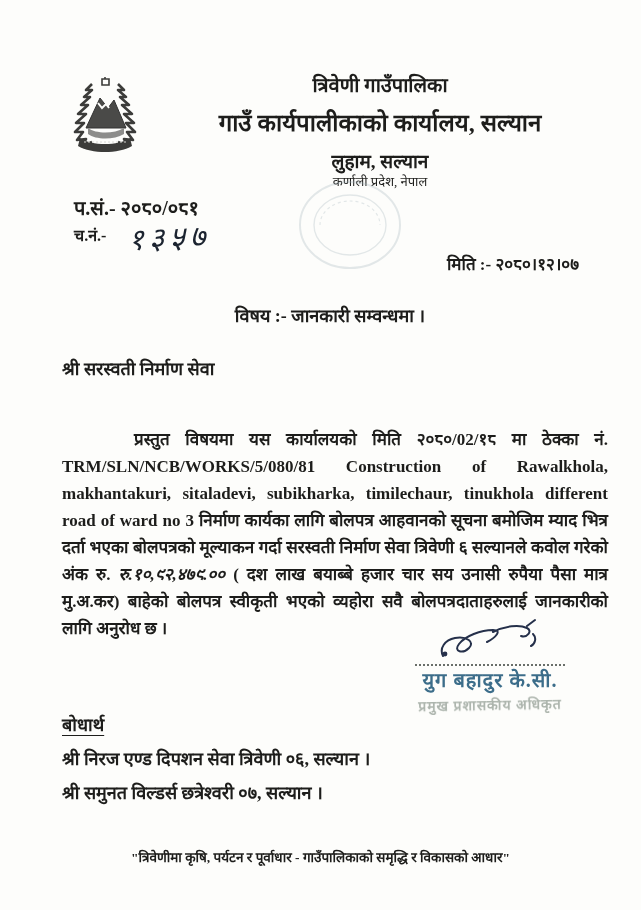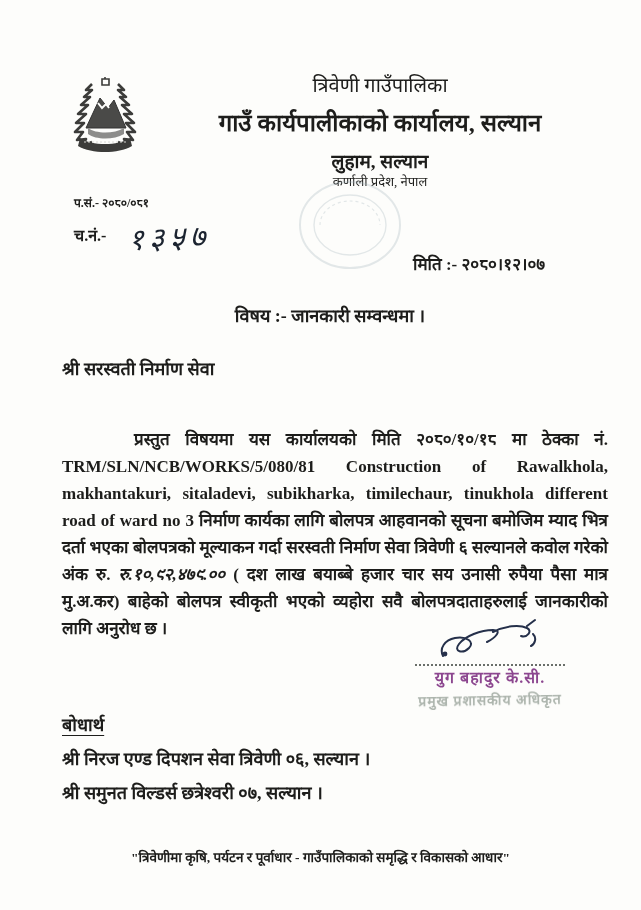--- a/index.html
+++ b/index.html
@@ -9,56 +9,56 @@
     margin:0 auto;
     background:#fdfdfb;
     box-shadow:0 0 6px rgba(0,0,0,.25);
     overflow:hidden;
     font-family:"Liberation Serif","DejaVu Sans",serif;
     color:#1d1d1b;
   }
   
   .emblem{position:absolute;left:62px;top:76px;width:86px;height:82px;}
   .header-block{position:absolute;left:150px;top:74px;width:460px;text-align:center;line-height:1.15;}
-  .h-muni{font-size:20px;font-weight:400;}
+  .h-muni{font-size:20px;font-weight:700;}
   .h-office{font-size:24px;font-weight:700;margin-top:13px;}
   .h-place{font-size:19px;font-weight:700;margin-top:13px;}
   .h-province{font-size:13px;font-weight:400;margin-top:3px;}
   
-  .ref-line{position:absolute;left:74px;top:194px;font-size:12px;font-weight:700;}
+  .ref-line{position:absolute;left:74px;top:194px;font-size:20px;font-weight:700;}
   .disp-line{position:absolute;left:74px;top:224px;font-size:16px;font-weight:700;}
   .disp-hand{
     position:absolute;left:128px;top:216px;
     font-size:30px;font-style:italic;font-weight:400;
     letter-spacing:5px;color:#1c2430;
     transform:rotate(-3deg);
     font-family:"DejaVu Sans","Liberation Serif",cursive,sans-serif;
   }
-  .date-line{position:absolute;left:413px;top:252px;width:200px;text-align:left;font-size:17px;font-weight:700;}
+  .date-line{position:absolute;left:413px;top:252px;width:200px;text-align:center;font-size:17px;font-weight:700;}
   
   .stamp-impression{position:absolute;left:295px;top:178px;width:110px;height:95px;opacity:.28;}
   
   .subject{position:absolute;left:0;top:303px;width:660px;text-align:center;font-size:18px;font-weight:700;}
   .subject .u{text-underline-offset:4px;margin-top:23px;}
   
   .addressee{position:absolute;left:62px;top:356px;font-size:18px;font-weight:700;line-height:26px;text-align:center;}
   
   .body-par{
     position:absolute;left:62px;top:426px;width:546px;
     font-size:17px;font-weight:600;line-height:27px;
     text-align:justify;text-indent:72px;margin:0;
   }
   .body-par .en{font-weight:700;font-family:"Liberation Serif",serif;}
   .body-par .amt{font-weight:700;font-style:italic;}
   .body-par .amt-words{font-weight:700;}
   
   .sig-block{position:absolute;left:390px;top:618px;width:200px;text-align:center;}
   .sig-svg{display:block;margin:0 auto;}
   .sig-dots{border:none;border-top:2px dotted #6a6f6a;width:150px;margin:-6px auto 0;}
-  .stamp-name{font-size:16px;font-weight:700;color:#701a75;opacity:.8;letter-spacing:1px;filter:blur(.3px);}
+  .stamp-name{font-size:20px;font-weight:700;color:#0c4a6e;opacity:.8;letter-spacing:1px;filter:blur(.3px);}
   .stamp-title{font-size:14px;font-weight:700;color:#99a39a;opacity:.8;letter-spacing:1px;filter:blur(.35px);margin-top:2px;transform:rotate(-1deg);}
   
   .cc-heading{position:absolute;left:62px;top:712px;font-size:18px;font-weight:700;text-decoration:underline;text-underline-offset:4px;}
   .cc-item1{position:absolute;left:62px;top:746px;font-size:18px;font-weight:700;}
   .cc-item2{position:absolute;left:62px;top:780px;font-size:18px;font-weight:700;}
   
   .footer-slogan{position:absolute;left:0;top:848px;width:641px;text-align:center;font-size:13.5px;font-weight:700;}
 </style>
 </head>
 <body>
@@ -104,21 +104,21 @@
     <span>विषय :-</span>
     <span class="u">जानकारी सम्वन्धमा</span>
     <span>।</span>
   </div>
 
   <div class="addressee">
     <div>श्री सरस्वती निर्माण सेवा</div>
   </div>
 
   <p class="body-par">
-    <span>प्रस्तुत विषयमा  यस कार्यालयको मिति २०८०/१०/१८ मा ठेक्का नं.</span>
+    <span>प्रस्तुत विषयमा  यस कार्यालयको मिति २०८०/02/१८ मा ठेक्का नं.</span>
     <b class="en">TRM/SLN/NCB/WORKS/5/080/81 Construction of Rawalkhola, makhantakuri, sitaladevi, subikharka, timilechaur, tinukhola different road of ward no 3</b>
     <span>निर्माण कार्यका लागि बोलपत्र आहवानको सूचना बमोजिम म्याद भित्र दर्ता भएका बोलपत्रको मूल्याकन गर्दा  सरस्वती निर्माण सेवा त्रिवेणी ६ सल्यानले कवोल गरेको अंक रु.</span>
     <b class="amt">रु.१०,९२,४७९.००</b>
     <span class="amt-words">( दश लाख बयाब्बे हजार चार सय उनासी रुपैया पैसा मात्र मु.अ.कर)</span>
     <span>बाहेको  बोलपत्र स्वीकृती भएको व्यहोरा सवै बोलपत्रदाताहरुलाई जानकारीको लागि अनुरोध छ ।</span>
   </p>
 
   <div class="sig-block">
     <svg class="sig-svg" width="150" height="52" viewBox="0 0 150 52" aria-hidden="true">
       <path d="M28,38 C24,30 30,22 40,20 C52,18 60,24 54,30 C48,36 38,34 44,26 C50,18 66,12 78,12 C88,12 80,20 72,24 M78,14 C90,8 104,6 112,10 C118,13 112,20 106,18 M112,8 L120,2 M118,16 C122,20 120,26 116,28" fill="none" stroke="#25304a" stroke-width="2" stroke-linecap="round"></path>

